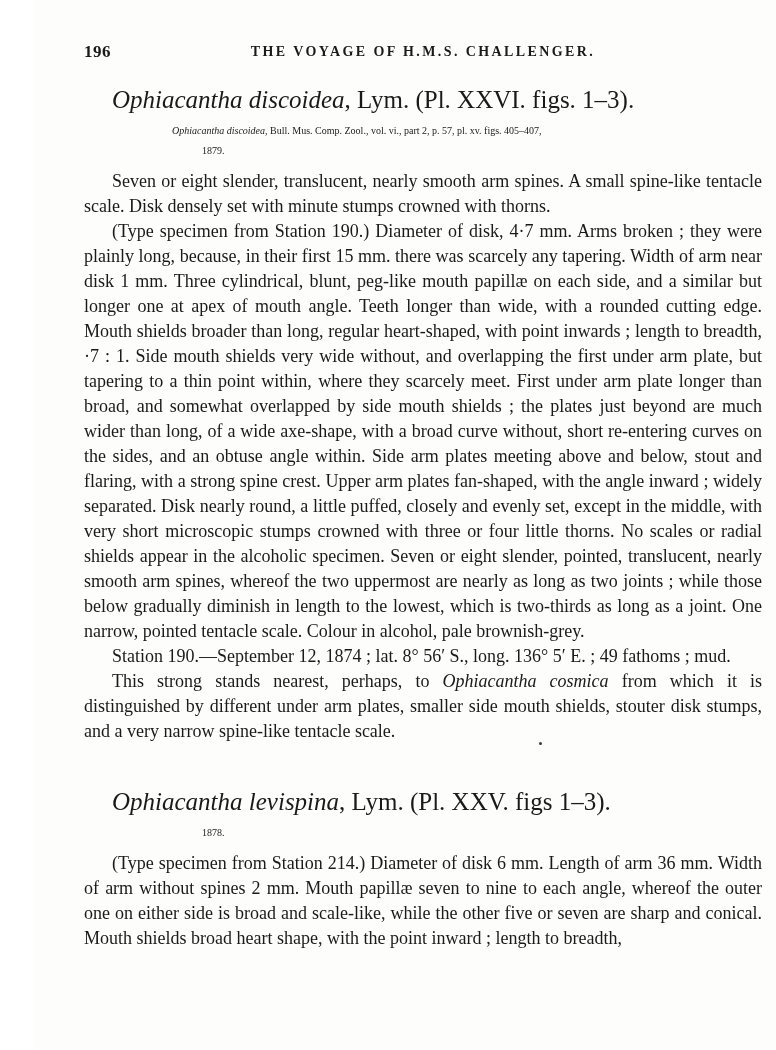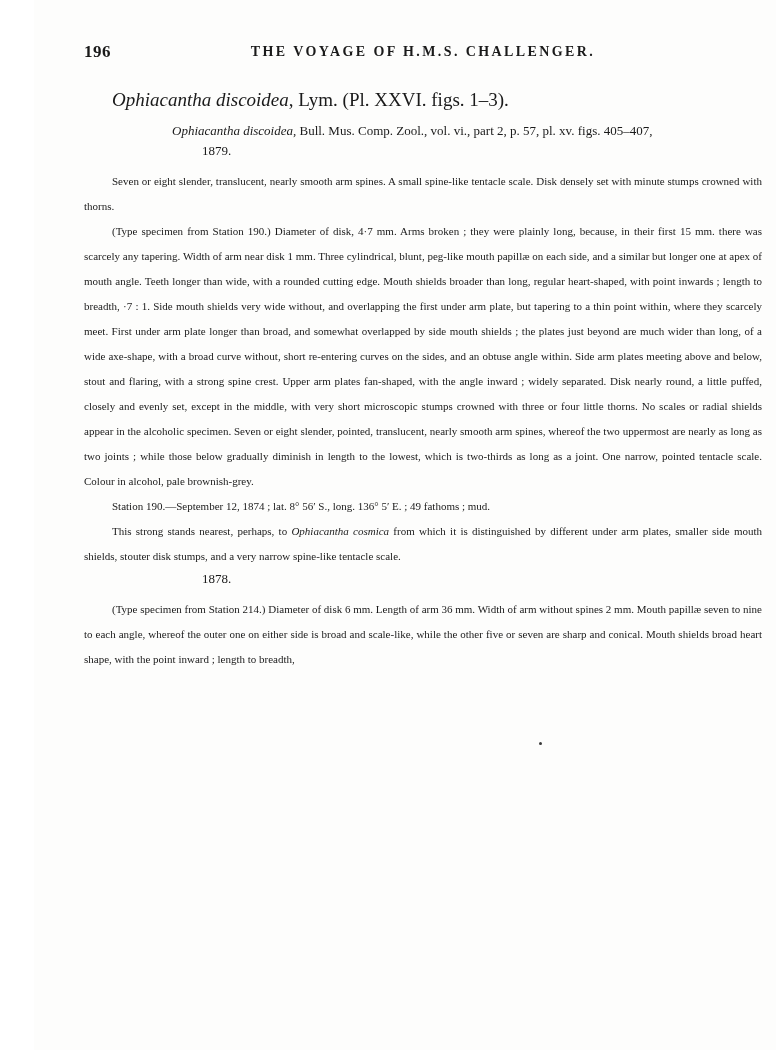--- a/index.html
+++ b/index.html
@@ -32,37 +32,37 @@
   .head-title {
     font-size: 14px;
     font-weight: 700;
     letter-spacing: 2.4px;
     white-space: nowrap;
     text-align: right;
   }
   
   .species-heading {
     margin: 24px 0 9px 28px;
-    font-size: 19px;
+    font-size: 25px;
     font-weight: 400;
     line-height: 24px;
   }
   .species-heading .sp { font-style: italic; }
   
   .citation {
     margin: 0 20px 8px 88px;
-    font-size: 13px;
+    font-size: 10px;
     line-height: 20px;
   }
   .citation .sp { font-style: italic; }
   .cit-year { margin-left: 30px; }
   
   .bodytext p {
     margin: 0;
-    font-size: 11px;
+    font-size: 18px;
     line-height: 25px;
     text-align: justify;
     text-indent: 28px;
   }
   .bodytext p .sp { font-style: italic; }
   .section-2 .species-heading { margin-top: 46px; }
   .ink-speck {
     position: absolute;
     left: 505px;
     top: 742px;
@@ -94,20 +94,21 @@
       <p>Seven or eight slender, translucent, nearly smooth arm spines. A small spine-like tentacle scale. Disk densely set with minute stumps crowned with thorns.</p>
       <p>(Type specimen from Station 190.) Diameter of disk, 4·7 mm. Arms broken ; they were plainly long, because, in their first 15 mm. there was scarcely any tapering. Width of arm near disk 1 mm. Three cylindrical, blunt, peg-like mouth papillæ on each side, and a similar but longer one at apex of mouth angle. Teeth longer than wide, with a rounded cutting edge. Mouth shields broader than long, regular heart-shaped, with point inwards ; length to breadth, ·7 : 1. Side mouth shields very wide without, and overlapping the first under arm plate, but tapering to a thin point within, where they scarcely meet. First under arm plate longer than broad, and somewhat overlapped by side mouth shields ; the plates just beyond are much wider than long, of a wide axe-shape, with a broad curve without, short re-entering curves on the sides, and an obtuse angle within. Side arm plates meeting above and below, stout and flaring, with a strong spine crest. Upper arm plates fan-shaped, with the angle inward ; widely separated. Disk nearly round, a little puffed, closely and evenly set, except in the middle, with very short microscopic stumps crowned with three or four little thorns. No scales or radial shields appear in the alcoholic specimen. Seven or eight slender, pointed, translucent, nearly smooth arm spines, whereof the two uppermost are nearly as long as two joints ; while those below gradually diminish in length to the lowest, which is two-thirds as long as a joint. One narrow, pointed tentacle scale. Colour in alcohol, pale brownish-grey.</p>
       <p>Station 190.—September 12, 1874 ; lat. 8° 56′ S., long. 136° 5′ E. ; 49 fathoms ; mud.</p>
       <p><span>This strong stands nearest, perhaps, to </span><span class="sp">Ophiacantha cosmica</span><span> from which it is distinguished by different under arm plates, smaller side mouth shields, stouter disk stumps, and a very narrow spine-like tentacle scale.</span></p>
     </div>
   </section>
 
   <div class="ink-speck"></div>
 
   <section class="section-2">
+    <h2 class="species-heading"><span class="sp">Ophiacantha levispina</span><span>, Lym. (Pl. XXV. figs 1–3).</span></h2>
 
     <div class="citation">
       <div class="cit-year">1878.</div>
     </div>
 
     <div class="bodytext">
       <p>(Type specimen from Station 214.) Diameter of disk 6 mm. Length of arm 36 mm. Width of arm without spines 2 mm. Mouth papillæ seven to nine to each angle, whereof the outer one on either side is broad and scale-like, while the other five or seven are sharp and conical. Mouth shields broad heart shape, with the point inward ; length to breadth,</p>
     </div>
   </section>
 

